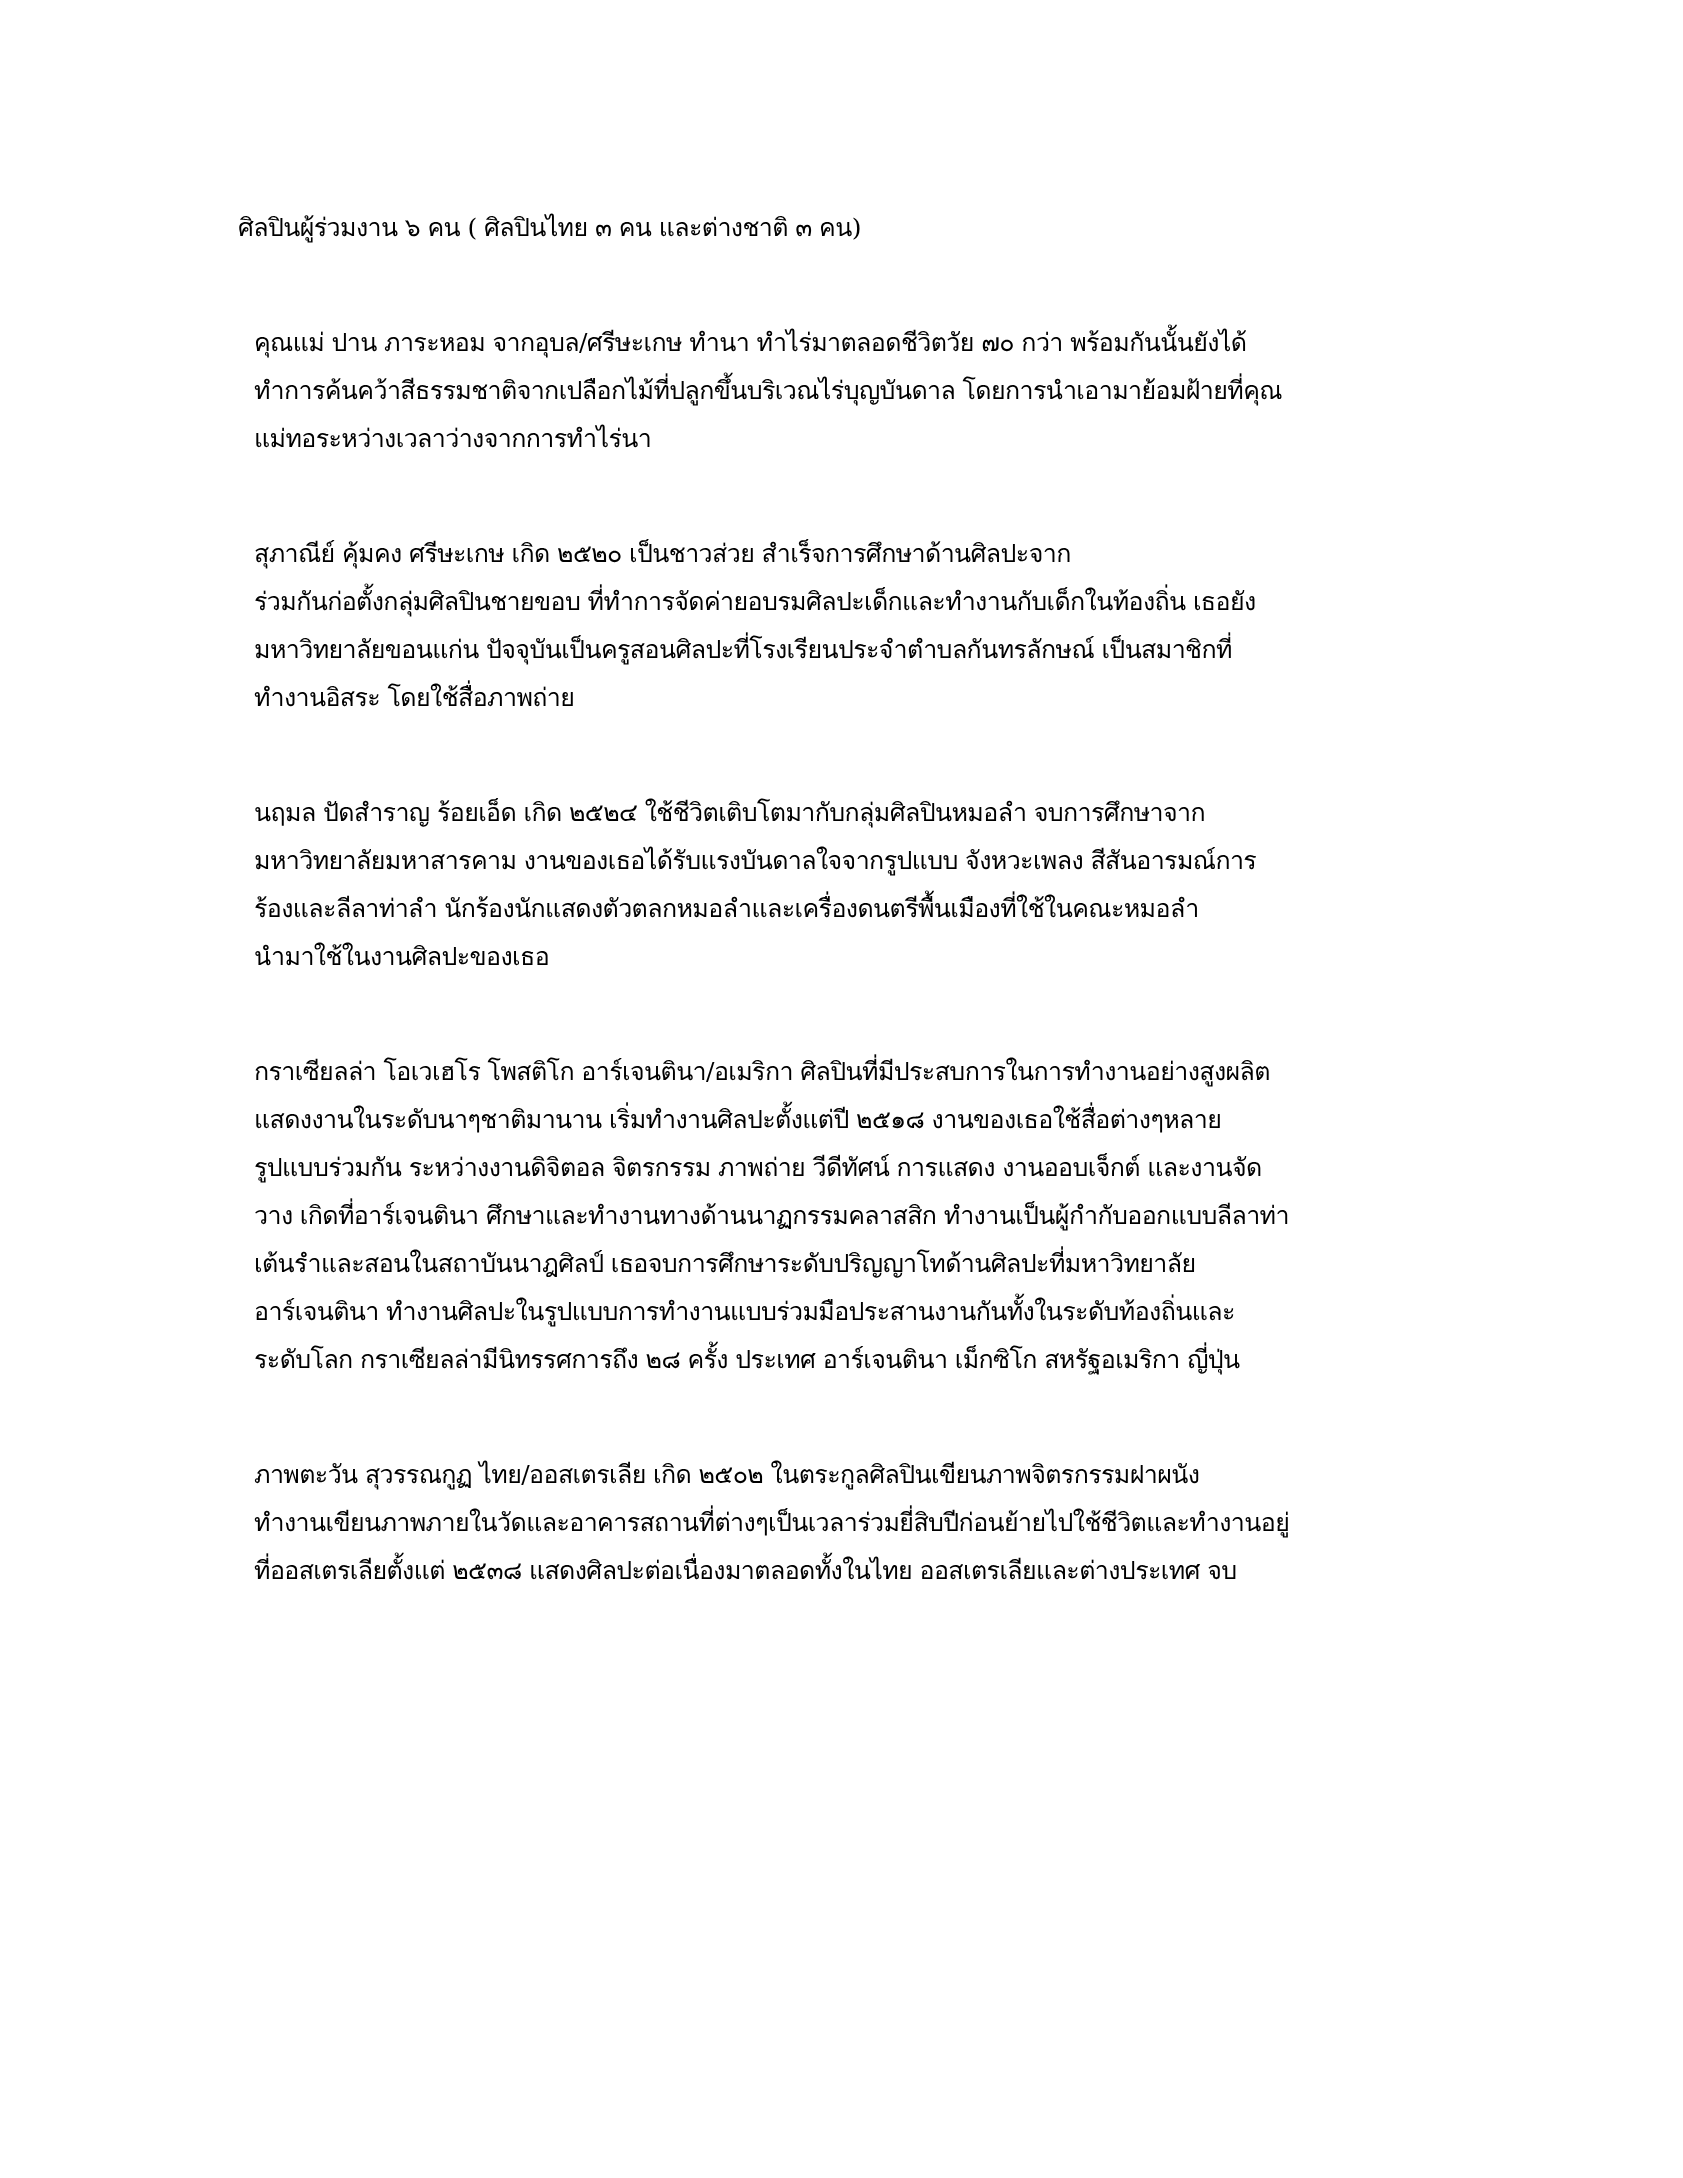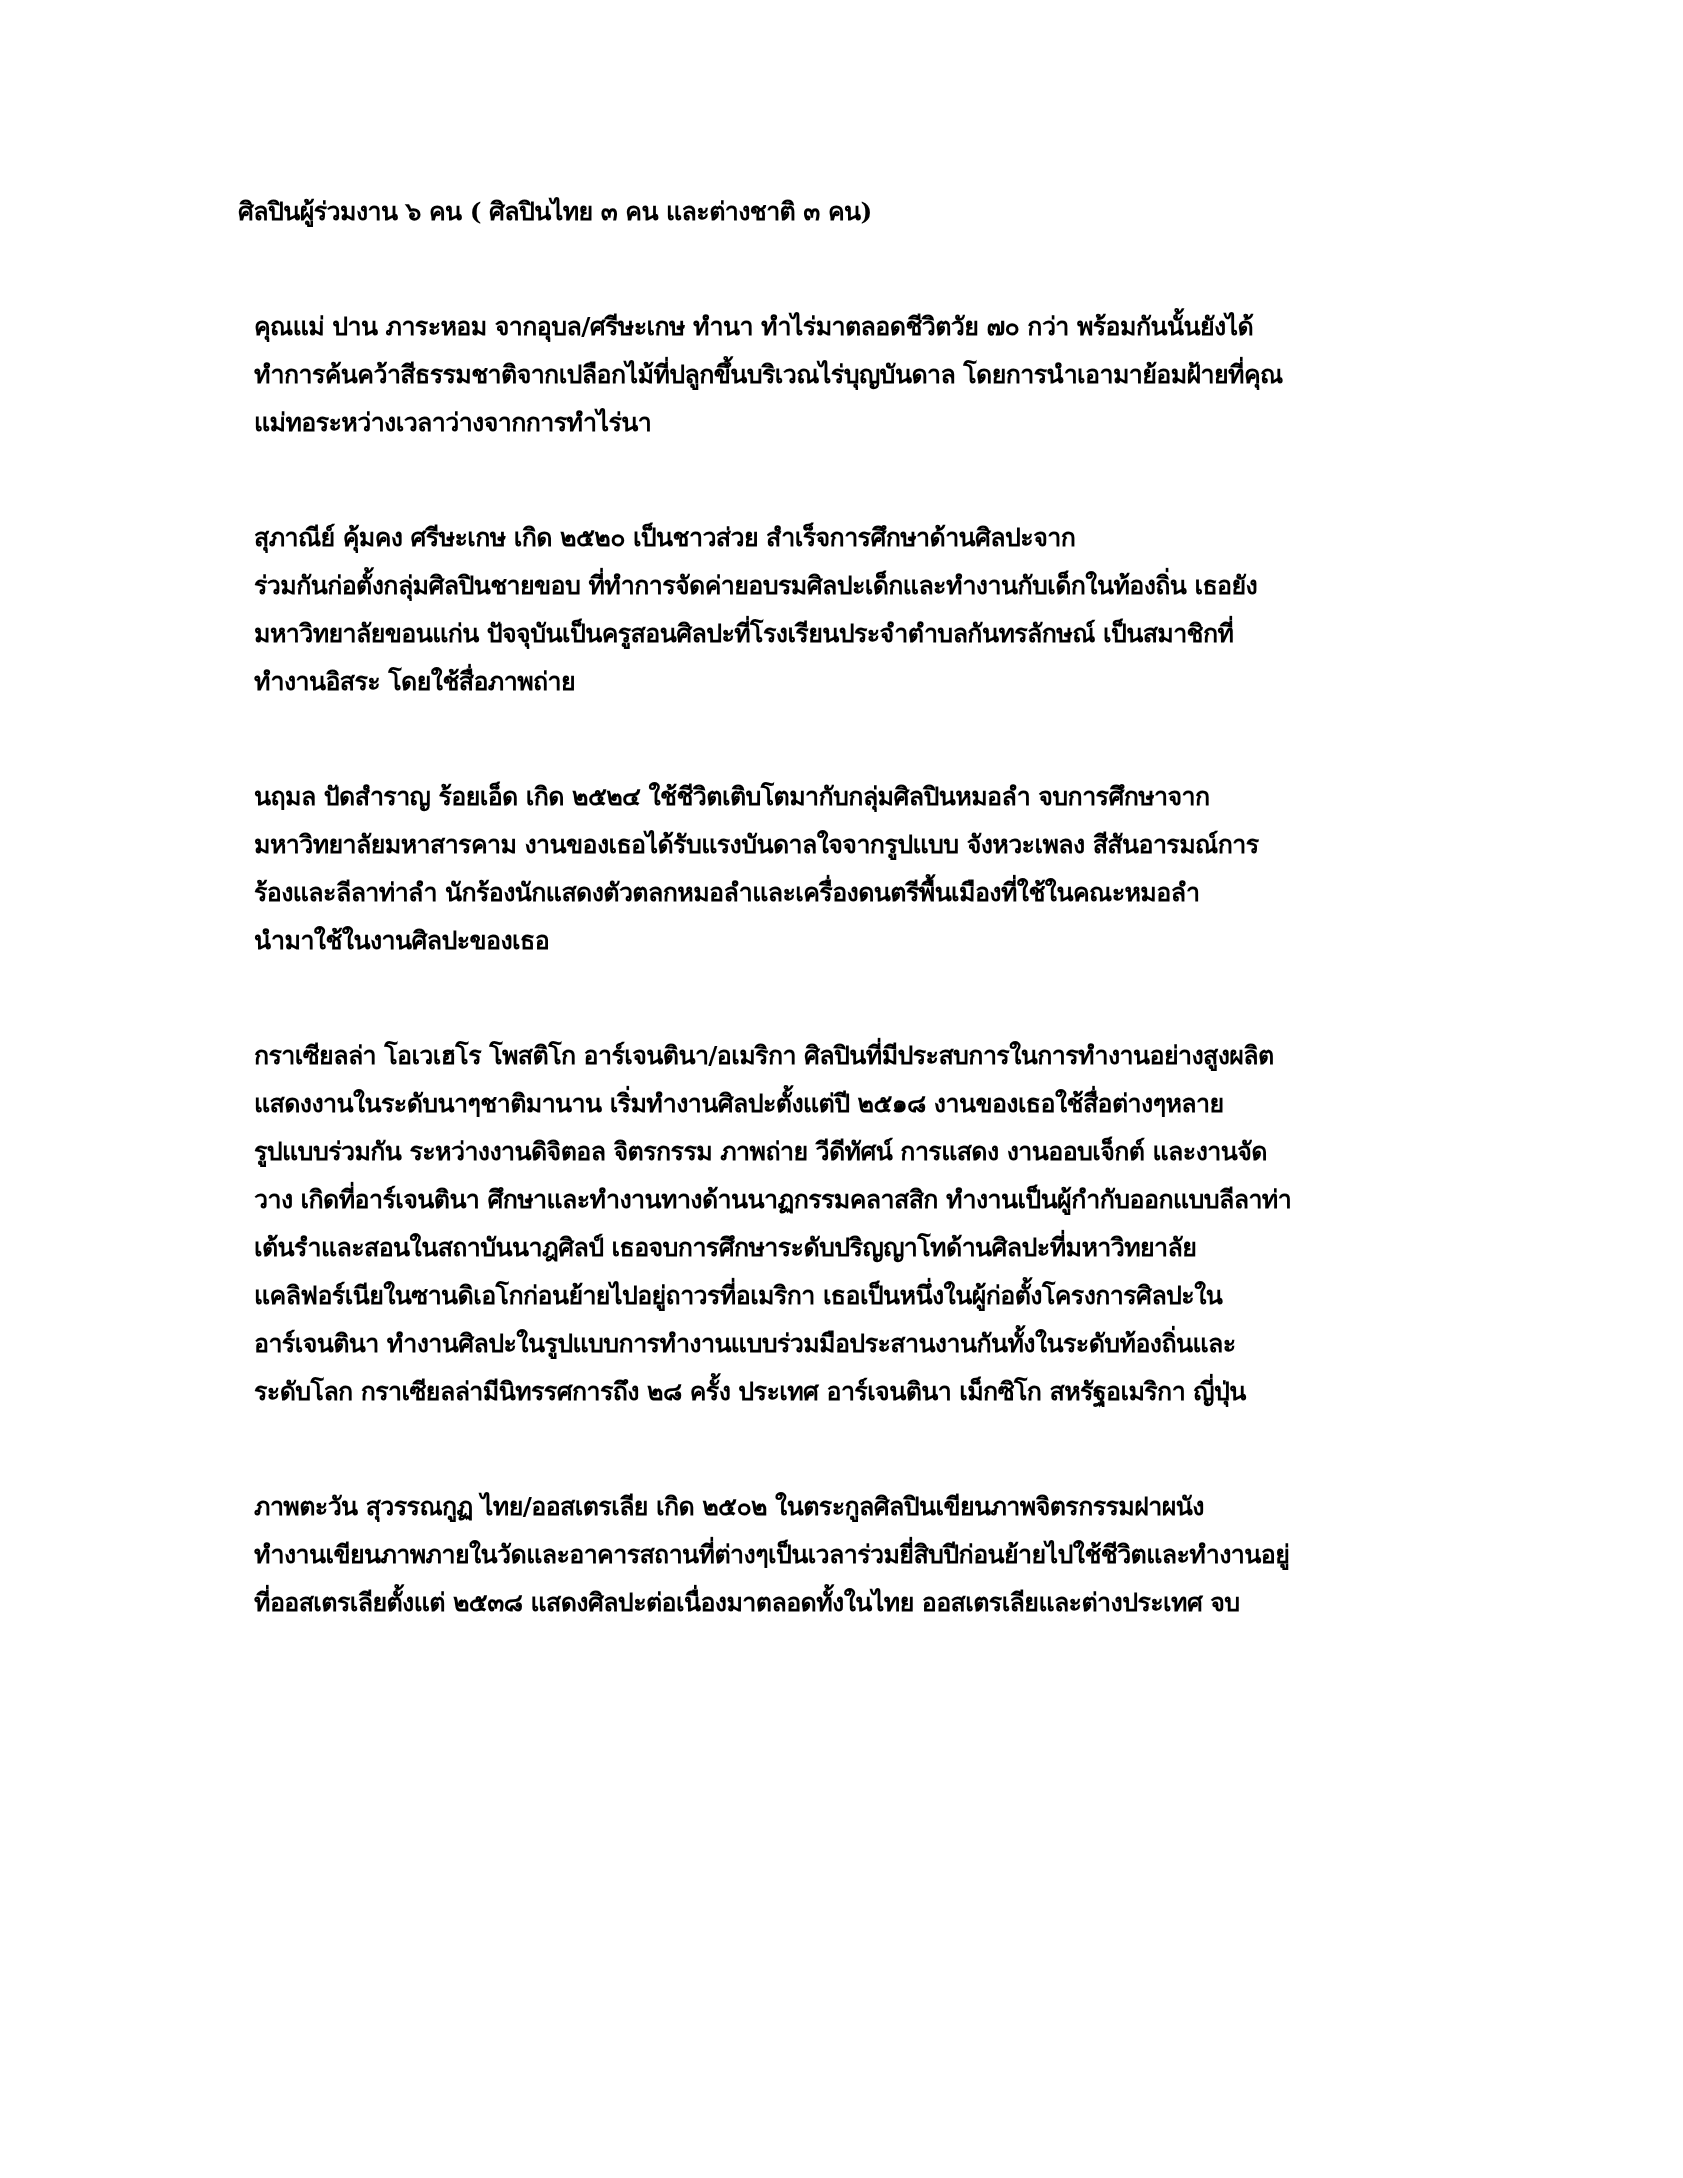--- a/index.html
+++ b/index.html
@@ -11,23 +11,22 @@
     width: 1683px;
     height: 2178px;
     position: relative;
     overflow: hidden;
     font-family: "DejaVu Serif", "Liberation Serif", serif;
     color: #000000;
   }
   .page {
     position: absolute;
     left: 238px;
-    top: 188px;
+    top: 204px;
     width: 1208px;
-    font-weight: bold;
   }
   .line {
     font-size: 25px;
     line-height: 48px;
     height: 48px;
     white-space: nowrap;
     letter-spacing: -0.6px;
   }
   .para {
     margin: 16px;
@@ -65,21 +64,20 @@
     <div class="line">ร้องและลีลาท่าลำ นักร้องนักแสดงตัวตลกหมอลำและเครื่องดนตรีพื้นเมืองที่ใช้ในคณะหมอลำ</div>
     <div class="line">นำมาใช้ในงานศิลปะของเธอ</div>
   </div>
 
   <div class="para">
     <div class="line">กราเซียลล่า โอเวเฮโร โพสติโก อาร์เจนตินา/อเมริกา ศิลปินที่มีประสบการในการทำงานอย่างสูงผลิต</div>
     <div class="line">แสดงงานในระดับนาๆชาติมานาน เริ่มทำงานศิลปะตั้งแต่ปี ๒๕๑๘ งานของเธอใช้สื่อต่างๆหลาย</div>
     <div class="line">รูปแบบร่วมกัน ระหว่างงานดิจิตอล จิตรกรรม ภาพถ่าย วีดีทัศน์ การแสดง งานออบเจ็กต์ และงานจัด</div>
     <div class="line">วาง เกิดที่อาร์เจนตินา ศึกษาและทำงานทางด้านนาฏกรรมคลาสสิก ทำงานเป็นผู้กำกับออกแบบลีลาท่า</div>
     <div class="line">เต้นรำและสอนในสถาบันนาฎศิลป์ เธอจบการศึกษาระดับปริญญาโทด้านศิลปะที่มหาวิทยาลัย</div>
-    <div class="line">แคลิฟอร์เนียในซานดิเอโกก่อนย้ายไปอยู่ถาวรที่อเมริกา เธอเป็นหนึ่งในผู้ก่อตั้งโครงการศิลปะใน</div>
     <div class="line">อาร์เจนตินา ทำงานศิลปะในรูปแบบการทำงานแบบร่วมมือประสานงานกันทั้งในระดับท้องถิ่นและ</div>
     <div class="line">ระดับโลก กราเซียลล่ามีนิทรรศการถึง ๒๘ ครั้ง ประเทศ อาร์เจนตินา เม็กซิโก สหรัฐอเมริกา ญี่ปุ่น</div>
   </div>
 
   <div class="para">
     <div class="line">ภาพตะวัน สุวรรณกูฏ ไทย/ออสเตรเลีย เกิด ๒๕๐๒ ในตระกูลศิลปินเขียนภาพจิตรกรรมฝาผนัง</div>
     <div class="line">ทำงานเขียนภาพภายในวัดและอาคารสถานที่ต่างๆเป็นเวลาร่วมยี่สิบปีก่อนย้ายไปใช้ชีวิตและทำงานอยู่</div>
     <div class="line">ที่ออสเตรเลียตั้งแต่ ๒๕๓๘ แสดงศิลปะต่อเนื่องมาตลอดทั้งในไทย ออสเตรเลียและต่างประเทศ จบ</div>
   </div>
 

